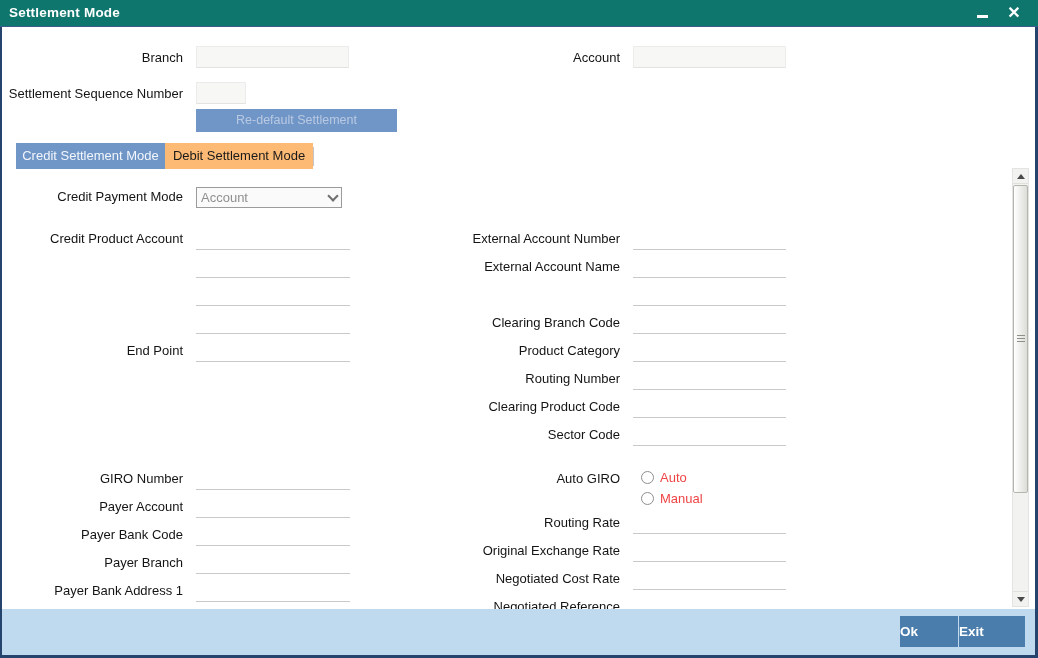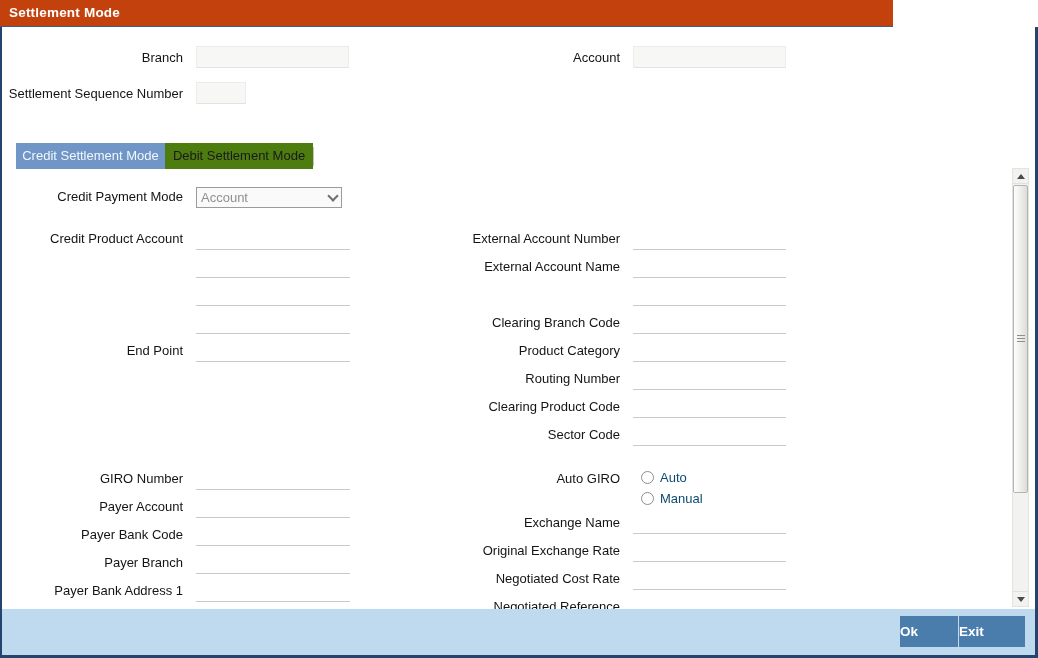--- a/index.html
+++ b/index.html
@@ -2,22 +2,22 @@
 <html><head>
 <meta charset="utf-8">
 <style>
   * { margin:0; padding:0; box-sizing:border-box; }
   body { font-family:"Liberation Sans", sans-serif; background:#fff; }
   #win {
     position:relative; width:1038px; height:658px; background:#fff; overflow:hidden;
   }
   
   #titlebar {
-    position:absolute; left:0; top:0; width:893px; height:27px;
-    background:#c2410c; border-bottom:1px solid #3a5d8c;
+    position:absolute; left:0; top:0; width:1038px; height:27px;
+    background:#0f766e; border-bottom:1px solid #3a5d8c;
   }
   #title {
     position:absolute; left:9px; top:0; line-height:26px;
     color:#ffffff; font-size:13.5px; font-weight:bold; letter-spacing:.2px;
   }
   .win-btn { position:absolute; top:0; height:27px; cursor:default; }
   #min-btn { left:972px; width:22px; }
   #min-btn .dash { position:absolute; left:5px; top:15px; width:11px; height:3px; background:#fff; }
   #close-btn { left:1002px; width:24px; color:#fff; font-size:16px; font-weight:bold; text-align:center; line-height:25px; }
   .border { position:absolute; background:#24446e; z-index:9; }
@@ -45,37 +45,37 @@
   
   #redefault {
     position:absolute; left:196px; top:109px; width:201px; height:23px;
     background:#7096c8; border:none; color:#b9c9e2; font-size:12.5px;
     text-align:center; line-height:23px; cursor:pointer;
   }
 
   
   .tab { position:absolute; top:143px; height:26px; font-size:13px; text-align:center; line-height:26px; cursor:pointer; }
   #tab-credit { left:16px; width:149px; background:#7096c8; color:#f2f6fb; }
-  #tab-debit  { left:165px; width:148px; background:#4d7c0f; color:#1a1a1a; }
+  #tab-debit  { left:165px; width:148px; background:#fdba74; color:#1a1a1a; }
   #tab-sep { position:absolute; left:313px; top:147px; width:1px; height:19px; background:#c4c4c4; }
 
   
   #payment-mode-select {
     position:absolute; left:196px; top:187px; width:146px; height:21px;
     border:1px solid #9b9b9b; background:#fafafa; color:#8f8f8f;
     font-size:13px; line-height:19px; padding:0 4px; display:flex;
     align-items:center; justify-content:space-between; cursor:default;
   }
   .chev { width:8px; height:8px; border-right:2px solid #6f6f6f; border-bottom:2px solid #6f6f6f;
           transform:rotate(45deg); margin-top:-4px; }
 
   
   .radio-row { position:absolute; display:flex; align-items:center; gap:6px; }
   .radio { width:13px; height:13px; border:1px solid #8e8e8e; border-radius:50%; background:#fff; }
-  .radio-lbl { font-size:13px; color:#0c4a6e; }
+  .radio-lbl { font-size:13px; color:#ef4444; }
 
   
   #vscroll {
     position:absolute; left:1012px; top:168px; width:17px; height:439px;
     background:#f2f2f0; border:1px solid #e3e3e1;
   }
   .sb-btn { position:absolute; left:0; width:15px; height:15px; background:#f2f2f0; display:flex; align-items:center; justify-content:center; }
   #sb-up { top:0; border-bottom:1px solid #e0e0de; }
   #sb-down { bottom:0; border-top:1px solid #e0e0de; }
   .arr-up { width:0; height:0; border-left:4px solid transparent; border-right:4px solid transparent; border-bottom:5px solid #4a4a4a; }
@@ -121,20 +121,21 @@
 
   <span class="lbl lc" style="top:48px">Branch</span>
   <input class="hbox" style="left: 196px; top: 46px; width: 153px;" disabled="" value="">
 
   <span class="lbl rc" style="top:48px">Account</span>
   <input class="hbox" style="left: 633px; top: 46px; width: 153px;" disabled="" value="">
 
   <span class="lbl lc" style="top:84px">Settlement Sequence Number</span>
   <input class="hbox" style="left: 196px; top: 82px; width: 50px;" disabled="" value="">
 
+  <button id="redefault">Re-default Settlement</button>
 
   <div id="tab-credit" class="tab">Credit Settlement Mode</div>
   <div id="tab-debit" class="tab">Debit Settlement Mode</div>
   <div id="tab-sep"></div>
 
   <span class="lbl lc" style="top:187px">Credit Payment Mode</span>
   <div id="payment-mode-select">
     <span>Account</span>
     <span class="chev"></span>
   </div>
@@ -177,21 +178,21 @@
   <span class="lbl rc" style="top:469px">Auto GIRO</span>
   <div class="radio-row" style="left:641px;top:470px">
     <span class="radio"></span>
     <span class="radio-lbl">Auto</span>
   </div>
   <div class="radio-row" style="left:641px;top:491px">
     <span class="radio"></span>
     <span class="radio-lbl">Manual</span>
   </div>
 
-  <span class="lbl rc" style="top:513px">Exchange Name</span>
+  <span class="lbl rc" style="top:513px">Routing Rate</span>
   <input class="uline ri" style="top: 514px;" value="">
   <span class="lbl rc" style="top:541px">Original Exchange Rate</span>
   <input class="uline ri" style="top: 542px;" value="">
   <span class="lbl rc" style="top:569px">Negotiated Cost Rate</span>
   <input class="uline ri" style="top: 570px;" value="">
   <span class="lbl rc" style="top:597px">Negotiated Reference</span>
   <input class="uline ri" style="top: 598px;" value="">
 
   <div id="vscroll">
     <div id="sb-up" class="sb-btn">

